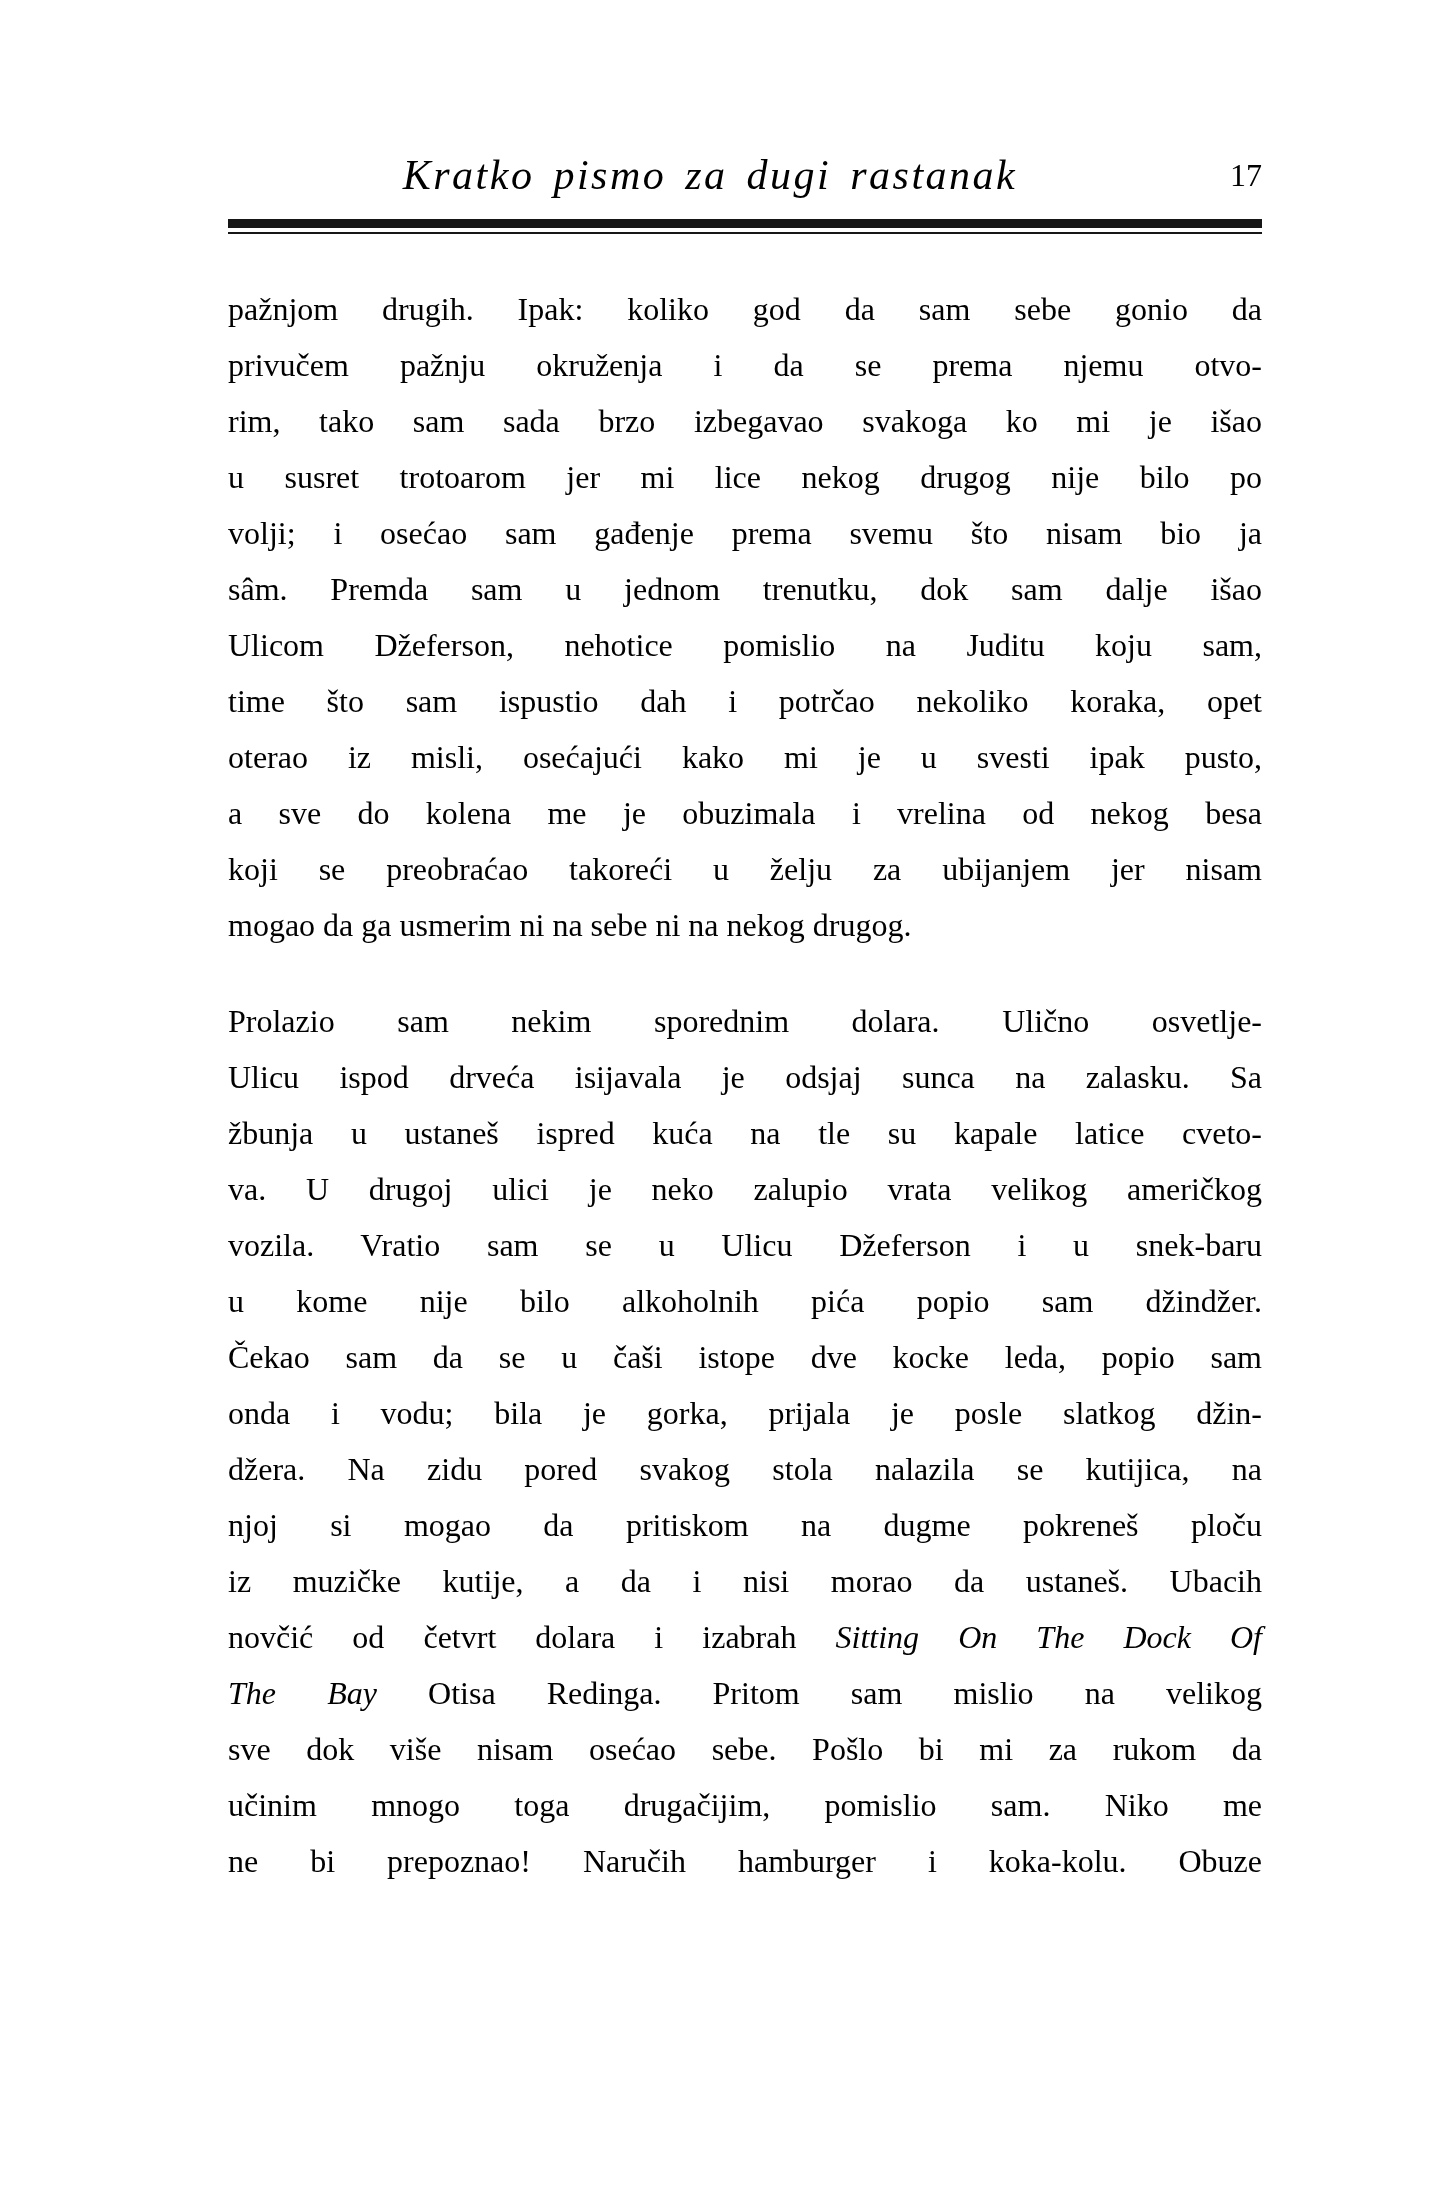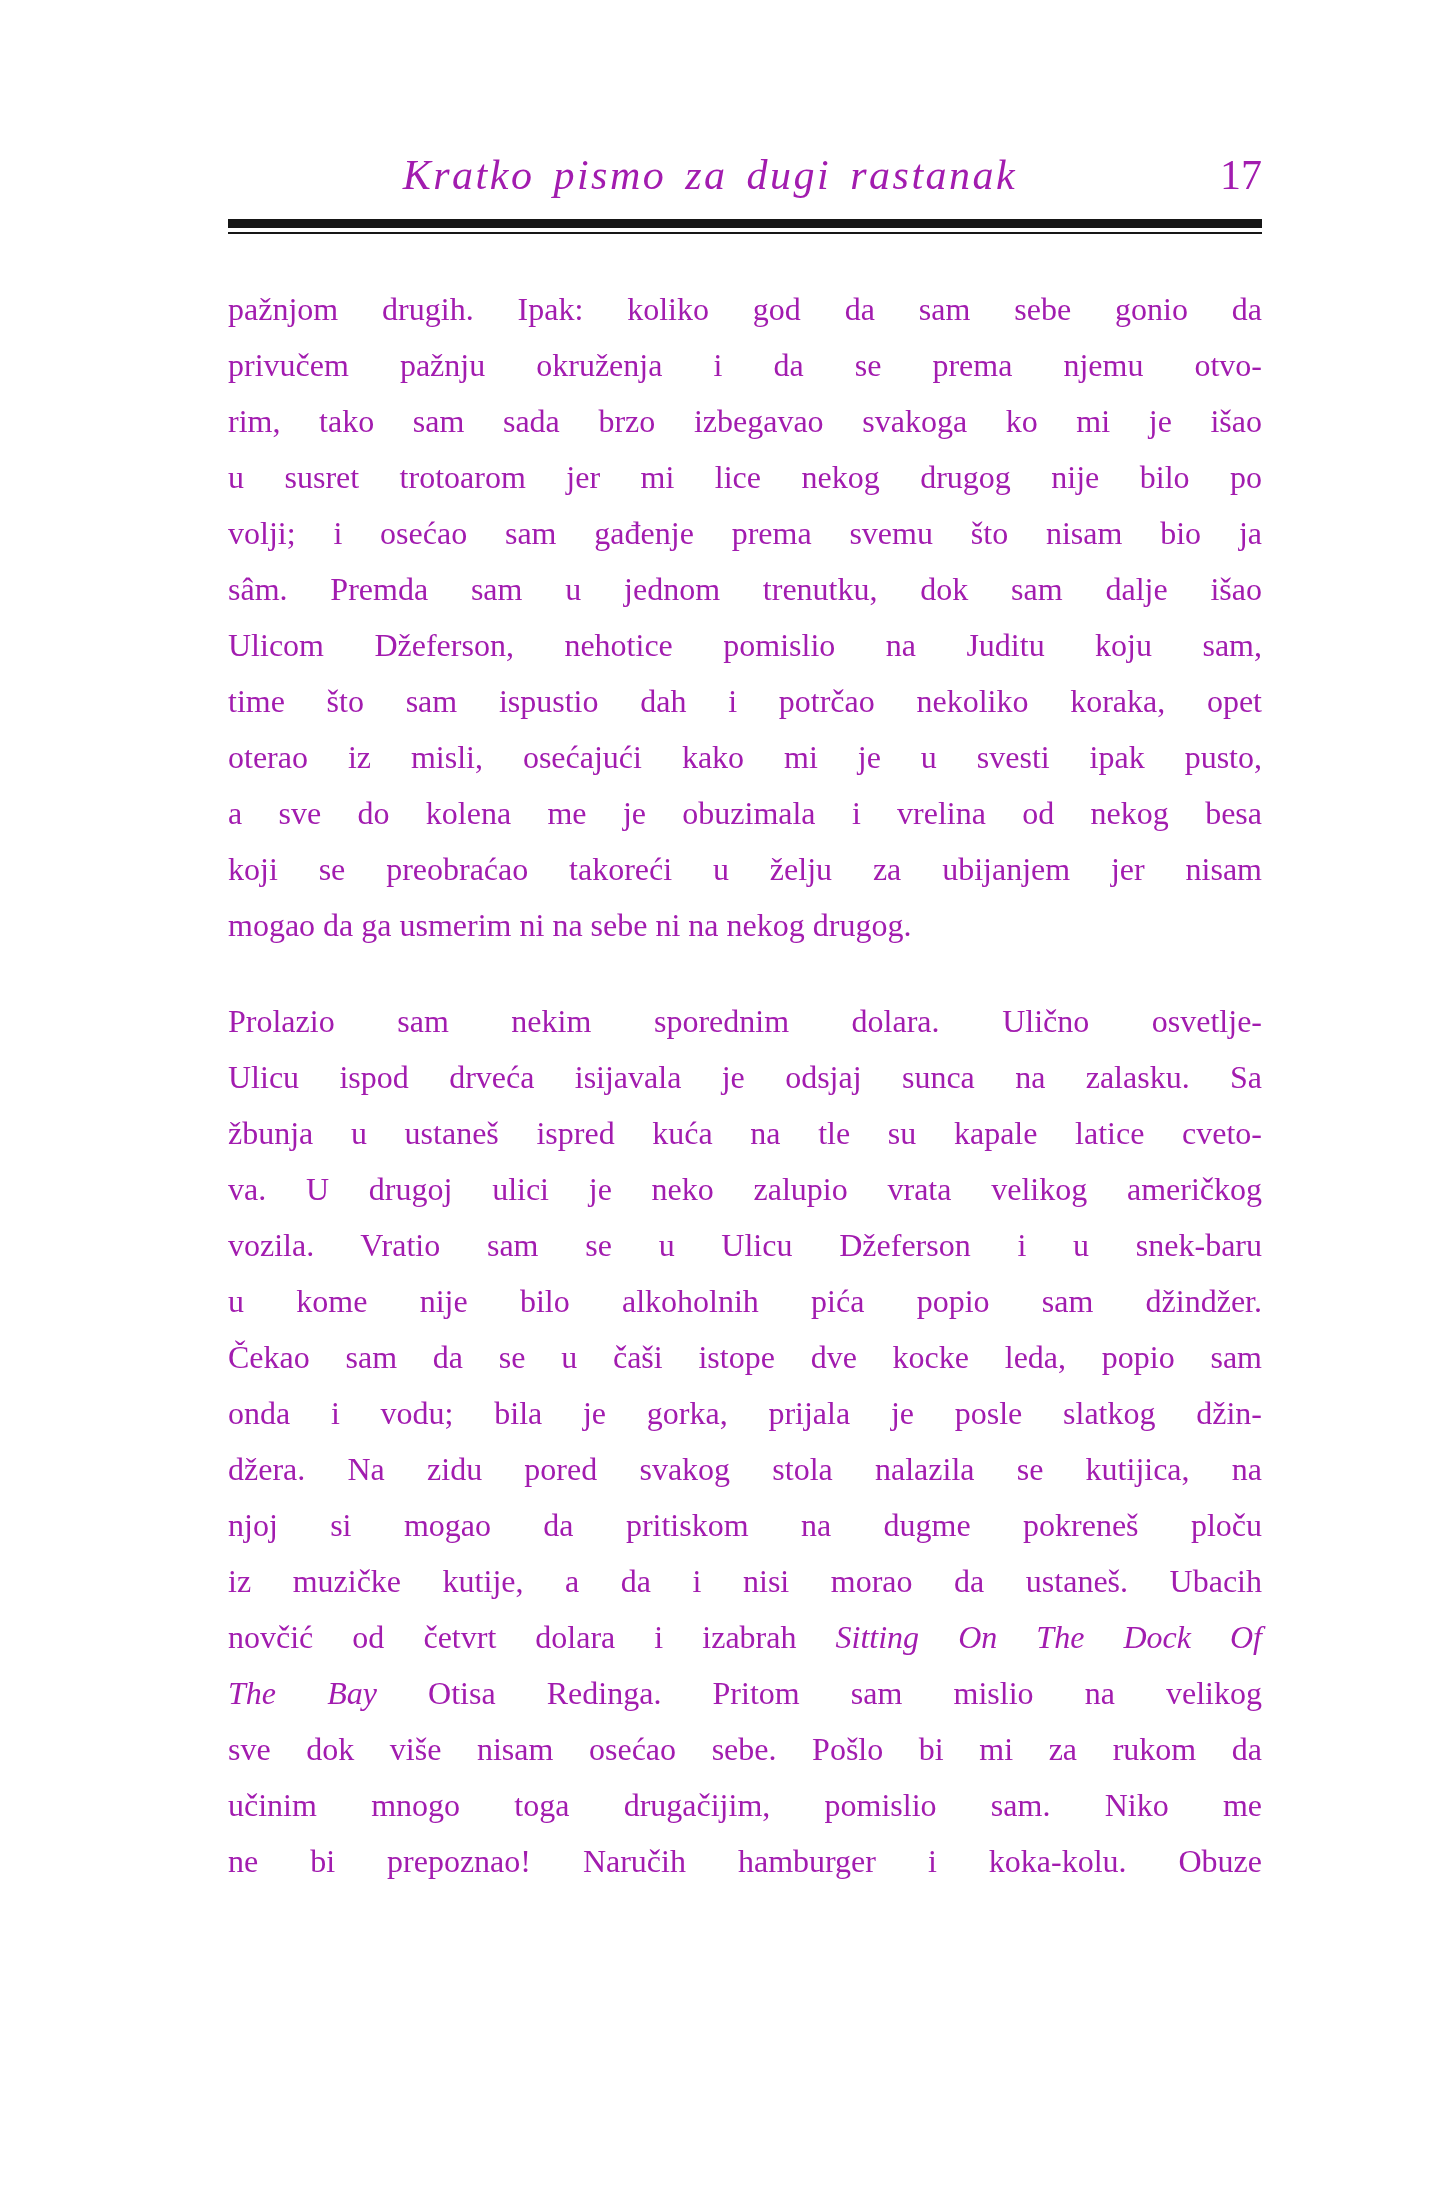--- a/index.html
+++ b/index.html
@@ -3,21 +3,21 @@
 <meta charset="utf-8">
 <style>
   html, body { margin: 0; padding: 0; background: #e8e8e8; }
   .page {
     position: relative;
     width: 1445px;
     height: 2189px;
     background: #ffffff;
     overflow: hidden;
     font-family: "Liberation Serif", "DejaVu Serif", serif;
-    color: #a21caf;
+    color: #000000;
   }
   .content {
     position: absolute;
     left: 228px;
     top: 0;
     width: 1034px;
     height: 100%;
   }
   .running-header {
     position: absolute;
@@ -35,21 +35,21 @@
     font-size: 42px;
     line-height: 50px;
     letter-spacing: 2.5px;
     word-spacing: 6px;
     white-space: nowrap;
   }
   .pagenum {
     position: absolute;
     right: 0;
     top: 0;
-    font-size: 42px;
+    font-size: 32px;
     line-height: 50px;
   }
   .header-rule {
     position: absolute;
     top: 219px;
     left: 0;
     right: 0;
     height: 4px;
     border-top: 9px solid #161616;
     border-bottom: 2px solid #161616;

